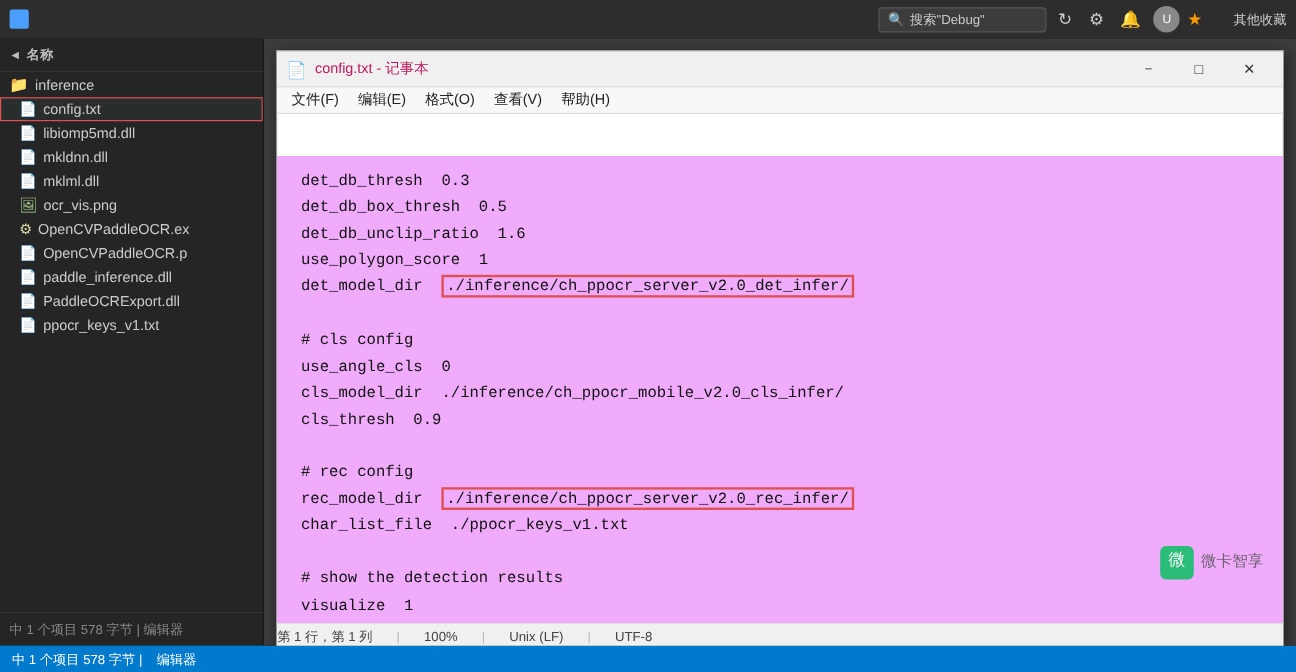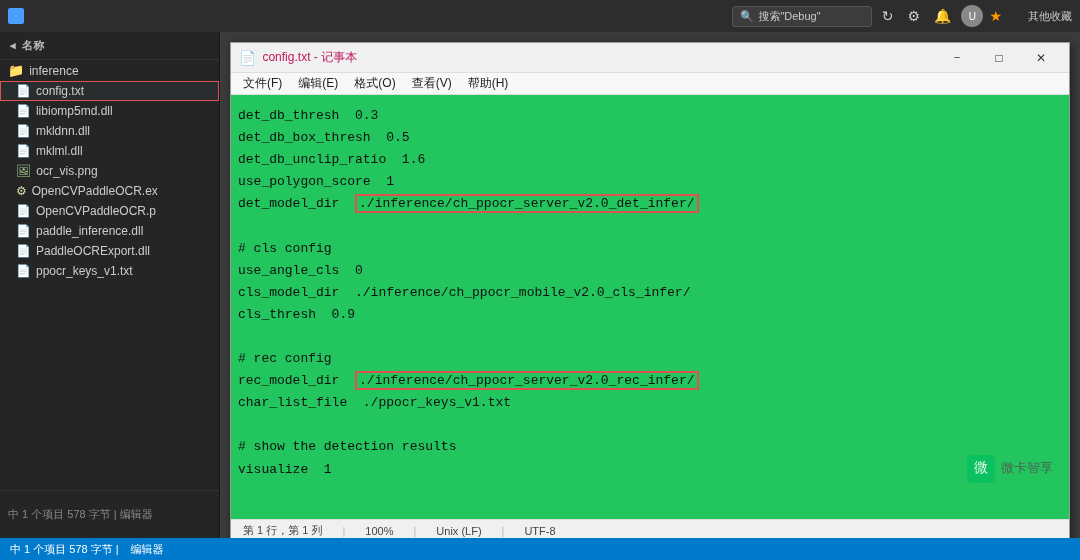--- a/index.html
+++ b/index.html
@@ -122,21 +122,21 @@
     }
     .sidebar-item.folder { padding-left: 8px; }
     .file-icon { font-size: 12px; }
     .folder-icon { color: #c09a4e; font-size: 13px; }
     .txt-icon { color: #aaa; }
     .dll-icon { color: #9cdcfe; }
     .png-icon { color: #a8d08d; }
     .exe-icon { color: #dcdcaa; }
 
     .sidebar-bottom {
-      padding: 16px 8px;
+      padding: 6px 8px;
       border-top: 1px solid #333;
       color: #888;
       font-size: 11px;
     }
 
     
     .notepad-wrapper {
       flex: 1;
       position: relative;
       display: flex;
@@ -201,48 +201,49 @@
     }
     .menu-item {
       padding: 2px 8px;
       font-size: 12px;
       color: #222;
       cursor: pointer;
     }
 
     .notepad-content {
       flex: 1;
-      background: #22c55e;
-      padding: 10px 7px;
+      background: #f0abfc;
+      padding: 10px 20px;
       font-family: 'Courier New', monospace;
       font-size: 13px;
       color: #111;
       overflow-y: auto;
       line-height: 1.7;
       position: relative;
+      margin-top: 35px;
     }
     .notepad-line {
       white-space: pre;
       display: block;
       min-height: 22px;
     }
     .highlight-box {
       display: inline;
       border: 2px solid #e05151;
       padding: 0 2px;
       background: transparent;
     }
 
     .notepad-statusbar {
       height: 22px;
       background: #f0f0f0;
       border-top: 1px solid #ddd;
       display: flex;
       align-items: center;
-      padding: 0 12px;
+      padding: 0 0;
       font-size: 11px;
       color: #444;
       gap: 20px;
       flex-shrink: 0;
     }
     .status-sep { color: #bbb; }
 
     
     .notepad-content::-webkit-scrollbar { width: 8px; }
     .notepad-content::-webkit-scrollbar-track { background: #e8e8e8; }

